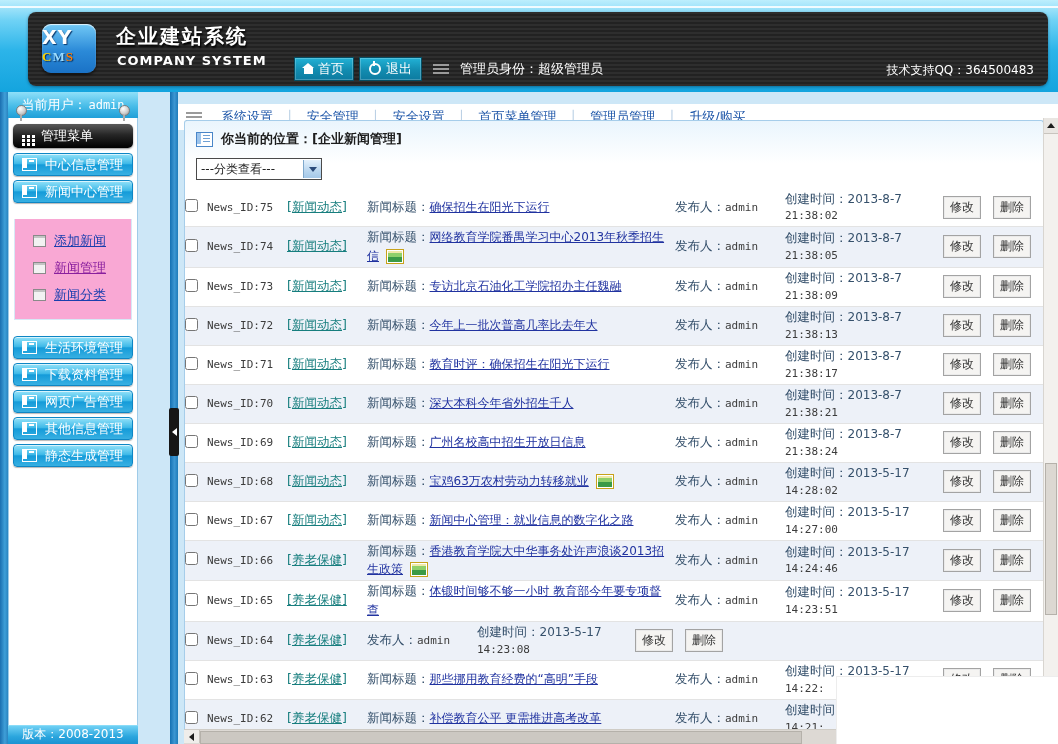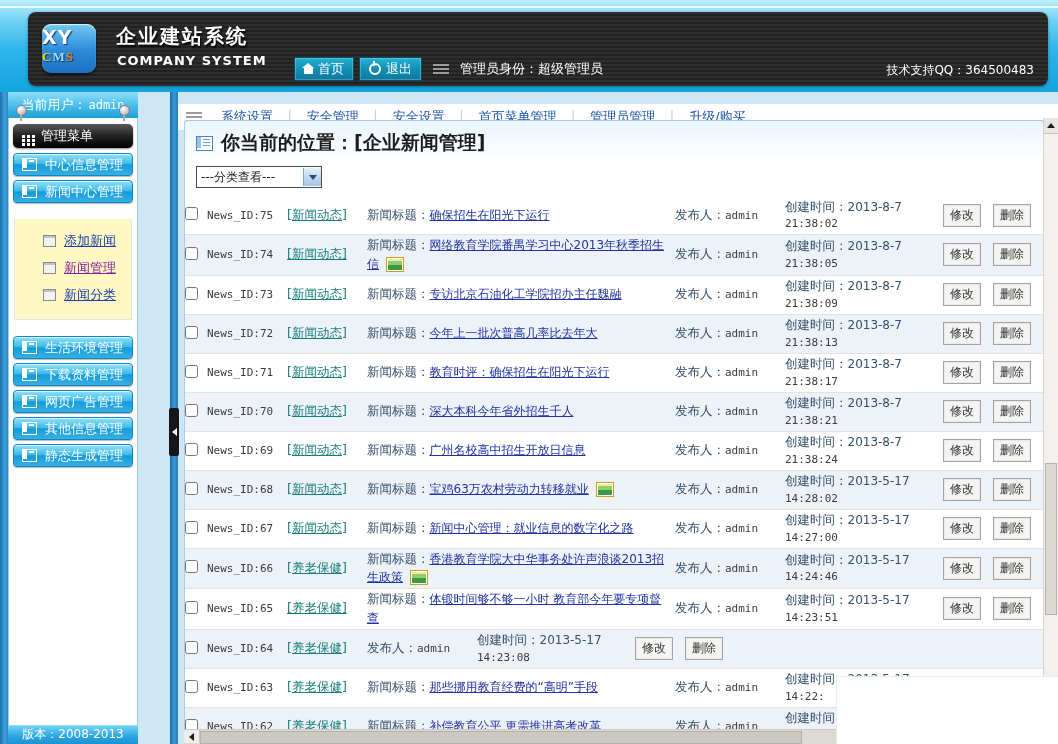--- a/index.html
+++ b/index.html
@@ -62,21 +62,21 @@
     box-shadow:0 1px 2px rgba(0,0,0,.45);}
   .grid-icon{width:3px;height:3px;background:#fff;margin-right:8px;
     box-shadow:5px 0 #fff,10px 0 #fff,0 4px #fff,5px 4px #fff,10px 4px #fff,0 8px #fff,5px 8px #fff,10px 8px #fff;}
   .group-btn{height:21px;margin:4px 1px;border:1px solid #0e86c4;border-radius:4px;
     background:linear-gradient(180deg,#93e2f9 0%,#40bae8 45%,#149bd9 52%,#38b0e2 100%);
     color:#fff;font-size:13px;display:flex;align-items:center;gap:8px;padding-left:8px;
     box-shadow:0 1px 1px rgba(0,0,0,.28),inset 0 1px 0 rgba(255,255,255,.65);cursor:pointer;}
   .win-icon{width:13px;height:11px;border:1px solid #fff;position:relative;background:transparent;flex:none;}
   .win-icon::before{content:"";position:absolute;left:0;top:0;width:4px;height:9px;background:#fff;}
   .win-icon::after{content:"";position:absolute;left:6px;top:1px;width:5px;height:2px;background:#fff;}
-  .sub-box{margin:16px 2px;padding:4px 0 6px 28px;border:1px solid #d7e9f6;border-top:none;background:#fef9c3;}
+  .sub-box{margin:16px 2px;padding:4px 0 6px 18px;border:1px solid #d7e9f6;border-top:none;background:#f9a8d4;}
   .sub-link{display:flex;align-items:center;gap:8px;margin:9px 0;font-size:13px;}
   .sub-link a{color:#1a3fae;text-decoration:underline;cursor:pointer;}
   .sub-link.visited a{color:#8a1f9e;}
   .doc-icon{width:11px;height:10px;border:1px solid #8a8a8a;background:#f2f2f2;position:relative;flex:none;
     box-shadow:inset 0 2px 0 #c4c4c4;}
   .doc-icon::before{content:"";position:absolute;left:-3px;top:2px;width:11px;height:10px;
     border:1px solid #b5b5b5;background:#fff;z-index:-1;}
   .version-bar{position:absolute;bottom:0;left:0;right:0;height:18px;
     background:linear-gradient(180deg,#6fd0f4 0%,#2aa5dd 60%,#1b93d2 100%);
     border-top:1px solid #8adcf8;color:#fff;font-size:12px;text-align:center;line-height:17px;}
@@ -91,21 +91,21 @@
   .tabbar{position:absolute;left:178px;top:92px;right:0;height:26px;background:#fff;
     display:flex;align-items:center;font-size:13px;padding-left:2px;margin-top:12px;}
   .tab-item{color:#1d55a8;padding:0 13px;cursor:pointer;white-space:nowrap;}
   .tab-sep{color:#b9cfe4;}
 
   
   .content{position:absolute;left:184px;top:120px;right:14px;bottom:0;
     background:linear-gradient(180deg,#eaf5fd 0,#fff 42px);
     border:1px solid #a6cdea;border-bottom:none;border-radius:3px 3px 0 0;overflow:hidden;}
   .breadcrumb{display:flex;align-items:center;gap:8px;padding:9px 0 3px 11px;
-    font-size:19px;font-weight:bold;color:#1d1d1d;}
+    font-size:13px;font-weight:bold;color:#1d1d1d;}
   .list-icon{width:15px;height:13px;border:1px solid #4a86c8;background:#fff;position:relative;flex:none;}
   .list-icon::before{content:"";position:absolute;left:0;top:0;width:4px;height:11px;background:#9cc4ec;}
   .list-icon::after{content:"";position:absolute;left:6px;top:2px;width:7px;height:1px;background:#6fa0d4;
     box-shadow:0 3px #6fa0d4,0 6px #6fa0d4;}
   .filter-row{padding:7px 0 6px 11px;}
   .select{width:124px;height:20px;border:1px solid #4a4a4a;background:#fff;display:flex;
     align-items:center;justify-content:space-between;font-size:12px;cursor:pointer;}
   .select-text{padding-left:4px;color:#222;white-space:nowrap;}
   .select-btn{width:17px;height:18px;border-left:1px solid #7fa8cc;flex:none;
     background:linear-gradient(180deg,#e4f1fc 0%,#b9d6ef 60%,#a4c8e8 100%);

